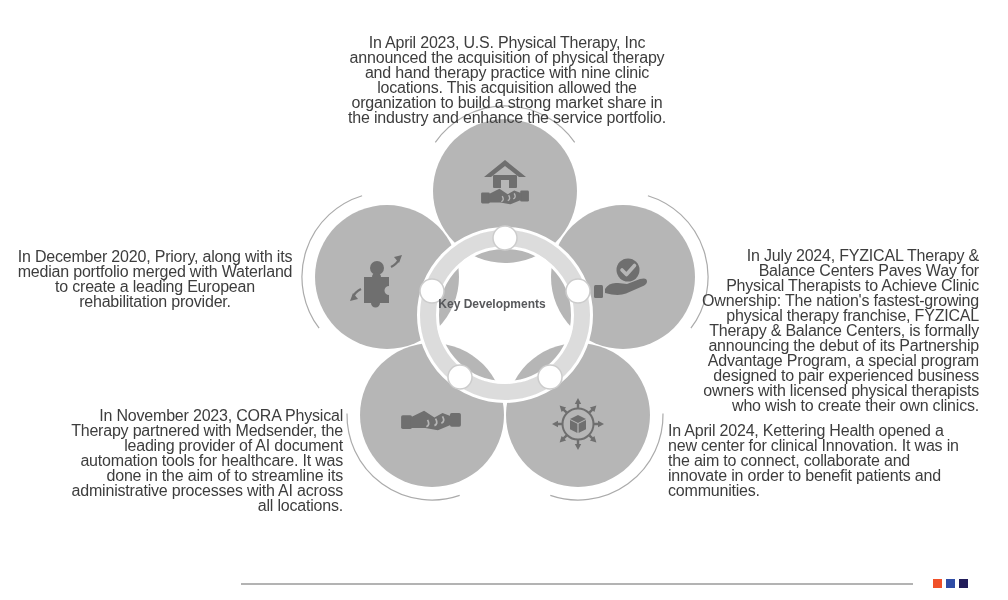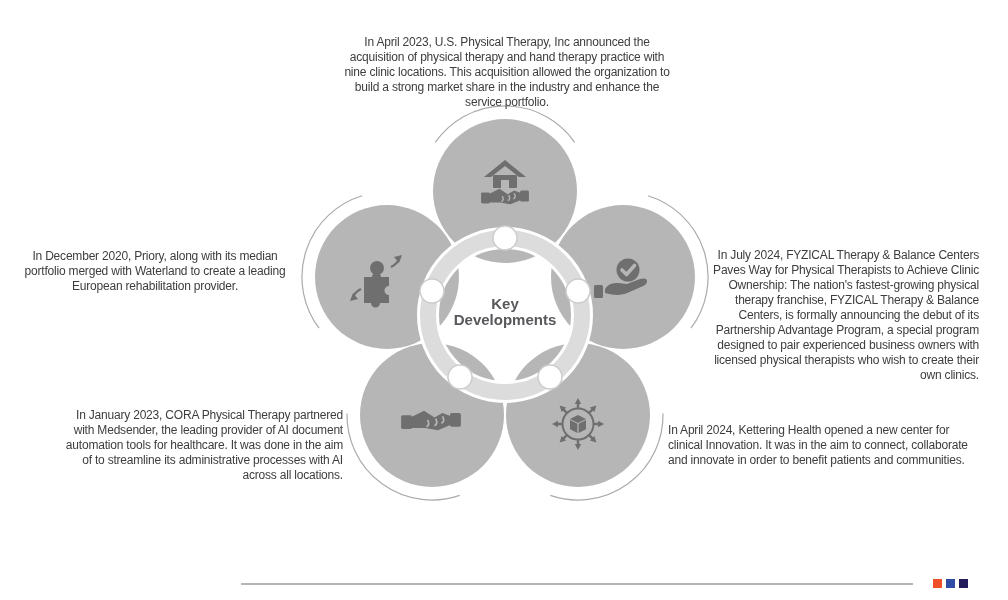--- a/index.html
+++ b/index.html
@@ -4,30 +4,30 @@
 <style>
   html,body{margin:0;padding:0;}
   body{
     width:1008px;height:600px;position:relative;overflow:hidden;
     background:#ffffff;
     font-family:"Liberation Sans", sans-serif;
   }
   .diagram-svg{position:absolute;left:0;top:0;}
   .annotation{
     position:absolute;
-    font-size:12px;line-height:15px;color:#3d3d3d;letter-spacing:-0.2px;
+    font-size:16px;line-height:15px;color:#3d3d3d;letter-spacing:-0.2px;
   }
   .ann-top{left:341px;top:35px;width:332px;text-align:center;}
   .ann-left{left:15px;top:249px;width:280px;text-align:center;}
   .ann-right{left:698px;top:248px;width:281px;text-align:right;}
   .ann-bl{left:55px;top:408px;width:288px;text-align:right;}
   .ann-br{left:668px;top:403px;width:302px;text-align:left;margin-top:20px;}
   .center-label{
-    position:absolute;left:450px;top:296px;width:110px;text-align:center;
-    font-weight:bold;font-size:15px;line-height:16px;color:#57585b;
+    position:absolute;left:437px;top:296px;width:110px;text-align:center;
+    font-weight:bold;font-size:12px;line-height:16px;color:#57585b;
   }
   .footer-text{
     position:absolute;left:41px;top:593px;
     font-size:13.5px;color:#757575;letter-spacing:0.4px;margin-top:45px;
   }
   .footer-line{
     position:absolute;left:241px;top:583px;width:672px;height:2px;
     background:#b3b3b3;
   }
   .sq{position:absolute;top:579px;width:9px;height:9px;}
@@ -125,20 +125,20 @@
     <use href="#bx-arr" transform="rotate(270)"></use>
     <use href="#bx-arr" transform="rotate(315)"></use>
   </g>
 </svg>
 
 <div class="center-label">Key Developments</div>
 
 <div class="annotation ann-top">In April 2023, U.S. Physical Therapy, Inc announced the acquisition of physical therapy and hand therapy practice with nine clinic locations. This acquisition allowed the organization to build a strong market share in the industry and enhance the service portfolio.</div>
 <div class="annotation ann-left">In December 2020, Priory, along with its median portfolio merged with Waterland to create a leading European rehabilitation provider.</div>
 <div class="annotation ann-right">In July 2024, FYZICAL Therapy &amp; Balance Centers Paves Way for Physical Therapists to Achieve Clinic Ownership: The nation's fastest-growing physical therapy franchise, FYZICAL Therapy &amp; Balance Centers, is formally announcing the debut of its Partnership Advantage Program, a special program designed to pair experienced business owners with licensed physical therapists who wish to create their own clinics.</div>
-<div class="annotation ann-bl">In January 2023, CORA Physical Therapy partnered with Medsender, the leading provider of AI document automation tools for healthcare. It was done in the aim of to streamline its administrative processes with AI across all locations.</div>
+<div class="annotation ann-bl">In November 2023, CORA Physical Therapy partnered with Medsender, the leading provider of AI document automation tools for healthcare. It was done in the aim of to streamline its administrative processes with AI across all locations.</div>
 <div class="annotation ann-br">In April 2024, Kettering Health opened a new center for clinical Innovation. It was in the aim to connect, collaborate and innovate in order to benefit patients and communities.</div>
 
 <div class="footer-text">DMCA Protected © DataBridge</div>
 <div class="footer-line"></div>
 <span class="sq sq-1" style="background-color: rgb(240, 80, 41);"></span>
 <span class="sq sq-2" style="background-color: rgb(47, 77, 166);"></span>
 <span class="sq sq-3" style="background-color: rgb(34, 29, 90);"></span>
 
 </body></html>

